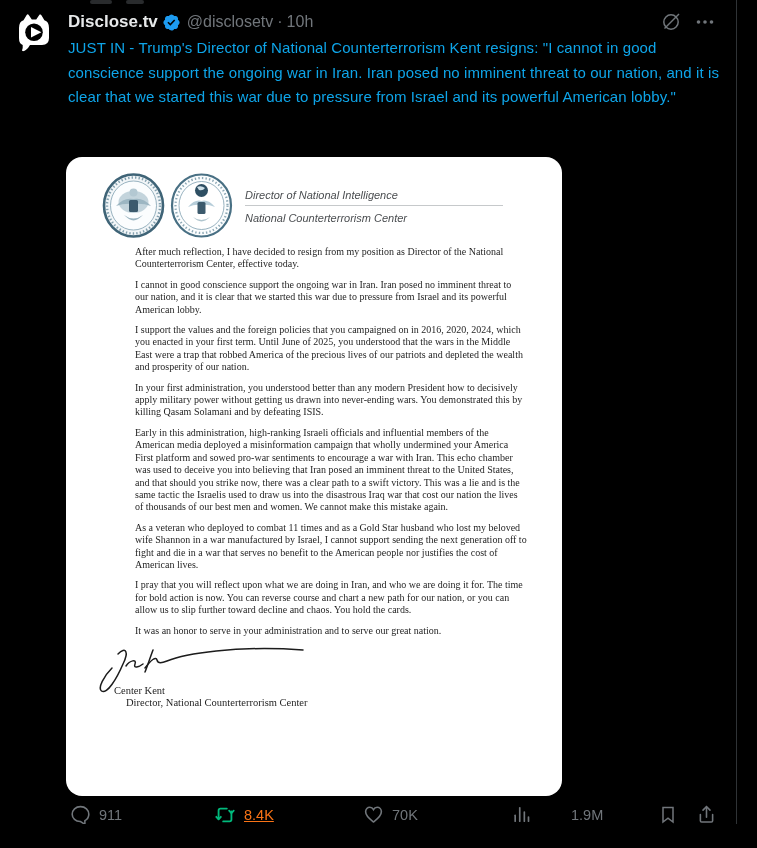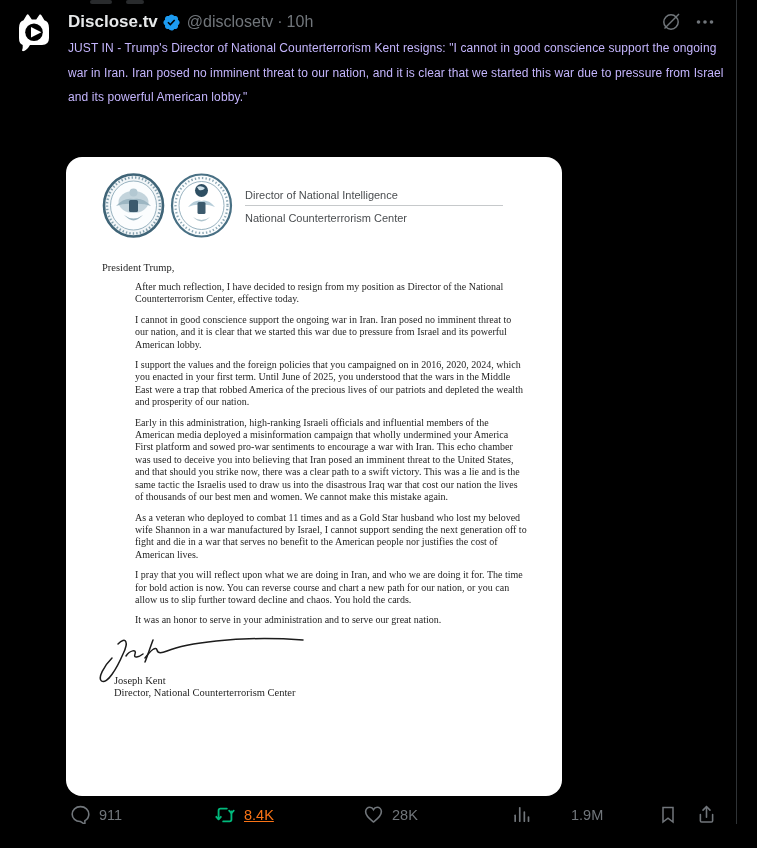--- a/index.html
+++ b/index.html
@@ -25,40 +25,40 @@
   .head-row { position:absolute; left:68px; top:10px; width:590px; height:24px; display:flex; align-items:center; white-space:nowrap; }
   .disp-name { font-size:17px; font-weight:700; color:#e7e9ea; cursor:pointer; }
   .verified { margin-left:4px; display:inline-flex; cursor:pointer; }
   .handle-group { margin-left:6px; font-size:16px; color:#71767b; cursor:pointer; }
   .dot-sep { margin:0 4px; color:#71767b; }
   .head-icons { position:absolute; top:11px; display:flex; align-items:center; gap:12px; }
   .head-icons { left:660px; }
   .icon-btn { width:22px; height:22px; display:flex; align-items:center; justify-content:center; cursor:pointer; color:#71767b; }
 
   
-  .tweet-text { position:absolute; left:68px; top:36px; width:668px; font-size:12px; line-height:24.5px; color:#c4b5fd; letter-spacing:.1px; }
+  .tweet-text { position:absolute; left:68px; top:36px; width:668px; font-size:15px; line-height:24.5px; color:#0ea5e9; letter-spacing:.1px; }
 
   
   .paper {
     position:absolute; left:66px; top:157px; width:496px; height:639px;
     background:#ffffff; border-radius:16px; cursor:pointer; overflow:hidden;
     color:#1f1f1f;
   }
   .paper-inner { padding:16px 35px 0 36px; font-family:"Liberation Serif", serif; }
-  .seal-row { display:flex; align-items:flex-start; }
+  .seal-row { display:flex; align-items:flex-start;font-style:italic; }
   .seal { flex:0 0 auto; }
   .seal + .seal { margin-left:5px; }
   .letterhead { margin-left:12px; margin-top:16px; width:258px; font-family:"Liberation Sans", sans-serif; color:#4a4d50; }
   .lh1 { font-size:11px; padding-bottom:4px; border-bottom:1px solid #c6c9cb; }
   .lh2 { font-size:11px; margin-top:6px; }
   .salutation { margin-top:24px; font-size:10.5px; color:#1f1f1f; }
   .body-par { margin-top:8px; font-size:10px; line-height:12.4px; color:#1f1f1f; text-align:left;margin-left:33px; }
   .sig-svg { margin-top:4px; margin-left:-6px; display:block; }
   .sig-name { font-size:10.5px; margin-top:-14px; margin-left:12px; }
-  .sig-title { font-size:10.5px; margin-top:1px; margin-left:12px; }
+  .sig-title { font-size:10.5px; margin-top:1px; margin-left:24px; }
 
   
   .action-bar { position:absolute; left:0; top:804px; width:757px; height:32px; }
   .action { position:absolute; top:0; display:flex; align-items:center; gap:8px; color:#71767b; font-size:14.5px; cursor:pointer; }
   .action.reply   { left:70px; }
   .action.repost  { left:214px; color:#f97316;text-decoration:underline; }
   .action.like    { left:363px; }
   .action.views   { left:511px;gap:40px; }
   .action.bookmark{ left:658px; }
   .action.share   { left:696px; }
@@ -137,38 +137,38 @@
           <path d="M18 34 Q25 26 31.5 28 Q38 26 45 34 Q38 31 31.5 32 Q25 31 18 34 Z" fill="#8fb2c4" opacity="0.65"></path>
           <rect x="27.5" y="29" width="8" height="12" rx="1.5" fill="#3c5a6d"></rect>
           <path d="M23 44 Q31.5 50 40 44 Q36 48 31.5 48.5 Q27 48 23 44 Z" fill="#9cb6c2" opacity="0.8"></path>
         </svg>
         <div class="letterhead">
           <div class="lh1">Director of National Intelligence</div>
           <div class="lh2">National Counterterrorism Center</div>
         </div>
       </div>
 
-      <div class="salutation">President Trump,</div>
 
       <p class="body-par">After much reflection, I have decided to resign from my position as Director of the National Counterterrorism Center, effective today.</p>
       <p class="body-par">I cannot in good conscience support the ongoing war in Iran. Iran posed no imminent threat to our nation, and it is clear that we started this war due to pressure from Israel and its powerful American lobby.</p>
       <p class="body-par">I support the values and the foreign policies that you campaigned on in 2016, 2020, 2024, which you enacted in your first term. Until June of 2025, you understood that the wars in the Middle East were a trap that robbed America of the precious lives of our patriots and depleted the wealth and prosperity of our nation.</p>
+      <p class="body-par">In your first administration, you understood better than any modern President how to decisively apply military power without getting us drawn into never-ending wars. You demonstrated this by killing Qasam Solamani and by defeating ISIS.</p>
       <p class="body-par">Early in this administration, high-ranking Israeli officials and influential members of the American media deployed a misinformation campaign that wholly undermined your America First platform and sowed pro-war sentiments to encourage a war with Iran. This echo chamber was used to deceive you into believing that Iran posed an imminent threat to the United States, and that should you strike now, there was a clear path to a swift victory. This was a lie and is the same tactic the Israelis used to draw us into the disastrous Iraq war that cost our nation the lives of thousands of our best men and women. We cannot make this mistake again.</p>
       <p class="body-par">As a veteran who deployed to combat 11 times and as a Gold Star husband who lost my beloved wife Shannon in a war manufactured by Israel, I cannot support sending the next generation off to fight and die in a war that serves no benefit to the American people nor justifies the cost of American lives.</p>
       <p class="body-par">I pray that you will reflect upon what we are doing in Iran, and who we are doing it for. The time for bold action is now. You can reverse course and chart a new path for our nation, or you can allow us to slip further toward decline and chaos. You hold the cards.</p>
       <p class="body-par">It was an honor to serve in your administration and to serve our great nation.</p>
 
       <svg class="sig-svg" width="215" height="58" viewBox="0 0 215 58" fill="none" stroke="#1c1c1c" stroke-width="1.5" stroke-linecap="round">
         <path d="M22 13 C30 5 33 11 27 23 C21 37 11 54 5.5 50 C1.5 47 8 35 16 27"></path>
         <path d="M30 25 C34 19 41 18 39 23 C37 28 43 26 47 23"></path>
         <path d="M57 9 C54 17 51 26 49 31"></path>
         <path d="M49 27 C55 19 60 15 61 19 C62 23 66 22 71 20 C88 13 140 4 207 9"></path>
       </svg>
 
-      <div class="sig-name">Joseph Kent</div>
+      <div class="sig-name">Center Kent</div>
       <div class="sig-title">Director, National Counterterrorism Center</div>
 
     </div>
   </div>
 
   <div class="action-bar">
 
     <div class="action reply">
       <svg width="21" height="21" viewBox="0 0 24 24" fill="none" stroke="#71767b" stroke-width="1.8">
         <path d="M12 3 C6.5 3 2.5 7 2.5 11.7 C2.5 16.4 6.5 20 11.5 20 L12 20 L17 23.2 L17 19 C20 17.4 21.5 14.8 21.5 11.7 C21.5 7 17.5 3 12 3 Z"></path>
@@ -183,21 +183,21 @@
         <path d="M19 8 L19 17 Q19 19 17 19 L10 19"></path>
         <polyline points="16.5,10 19,7.2 21.5,10" transform="rotate(180 19 8.6)"></polyline>
       </svg>
       <span>8.4K</span>
     </div>
 
     <div class="action like">
       <svg width="21" height="21" viewBox="0 0 24 24" fill="none" stroke="#71767b" stroke-width="1.8">
         <path d="M12 20.5 C9 18.2 3 14 3 8.9 C3 5.9 5.2 3.8 7.8 3.8 C9.6 3.8 11.2 4.8 12 6.3 C12.8 4.8 14.4 3.8 16.2 3.8 C18.8 3.8 21 5.9 21 8.9 C21 14 15 18.2 12 20.5 Z"></path>
       </svg>
-      <span>28K</span>
+      <span>70K</span>
     </div>
 
     <div class="action views">
       <svg width="20" height="21" viewBox="0 0 24 24" fill="none" stroke="#71767b" stroke-width="2" stroke-linecap="round">
         <line x1="5" y1="20" x2="5" y2="13"></line>
         <line x1="10.5" y1="20" x2="10.5" y2="4"></line>
         <line x1="16" y1="20" x2="16" y2="9"></line>
         <line x1="21" y1="20" x2="21" y2="15"></line>
       </svg>
       <span>1.9M</span>

